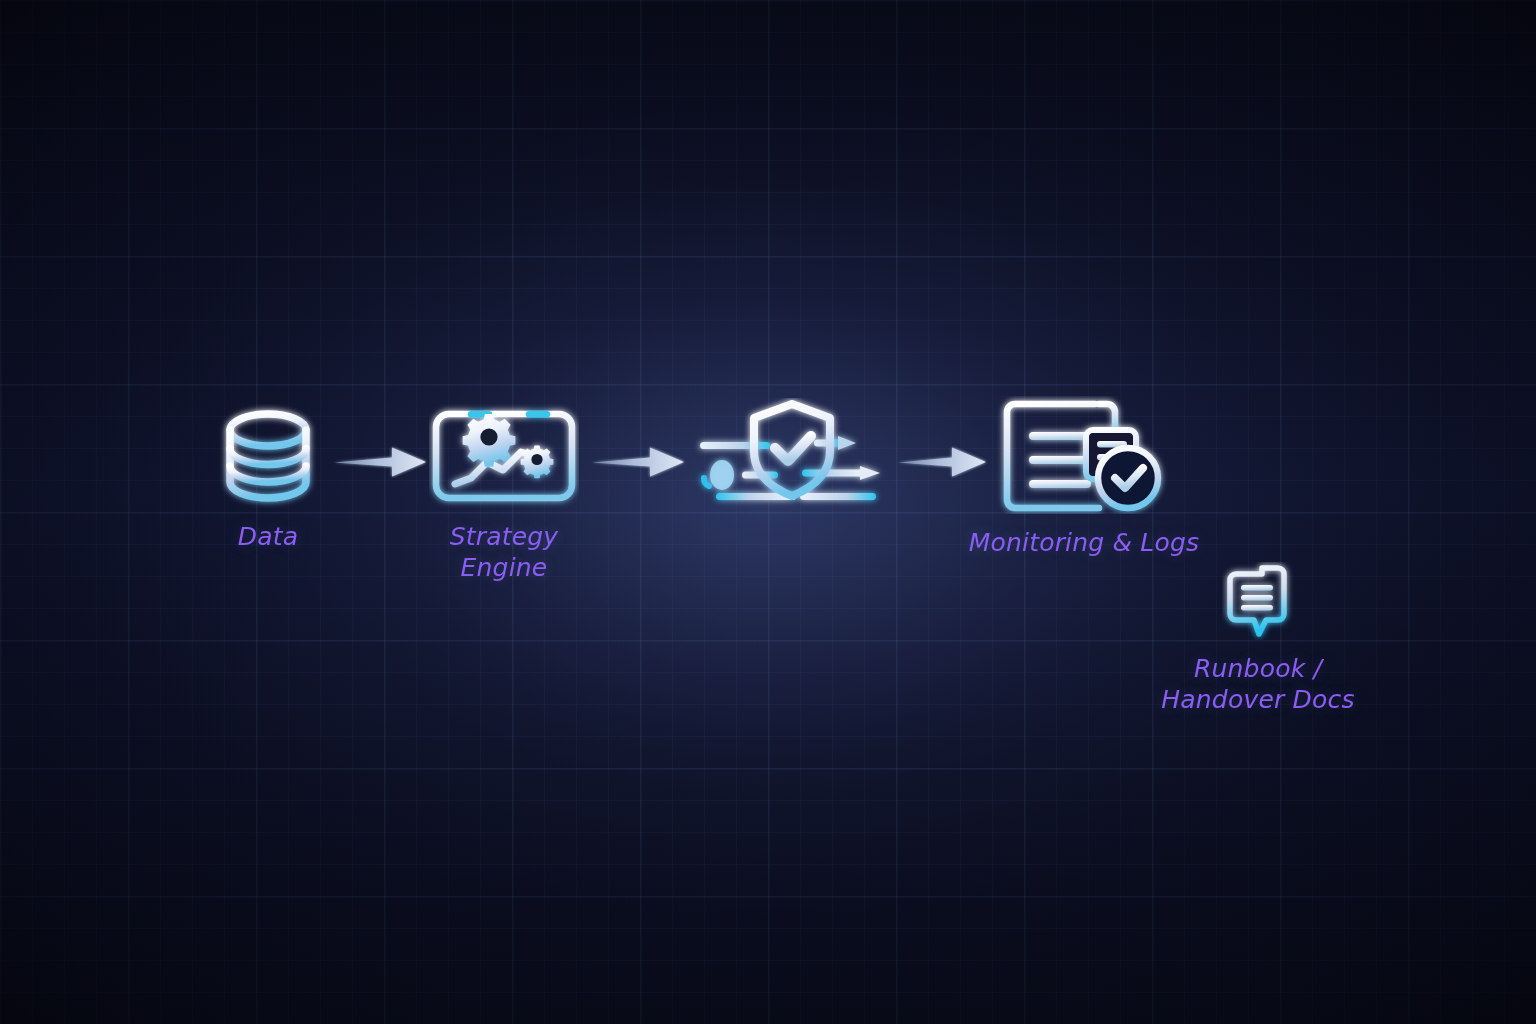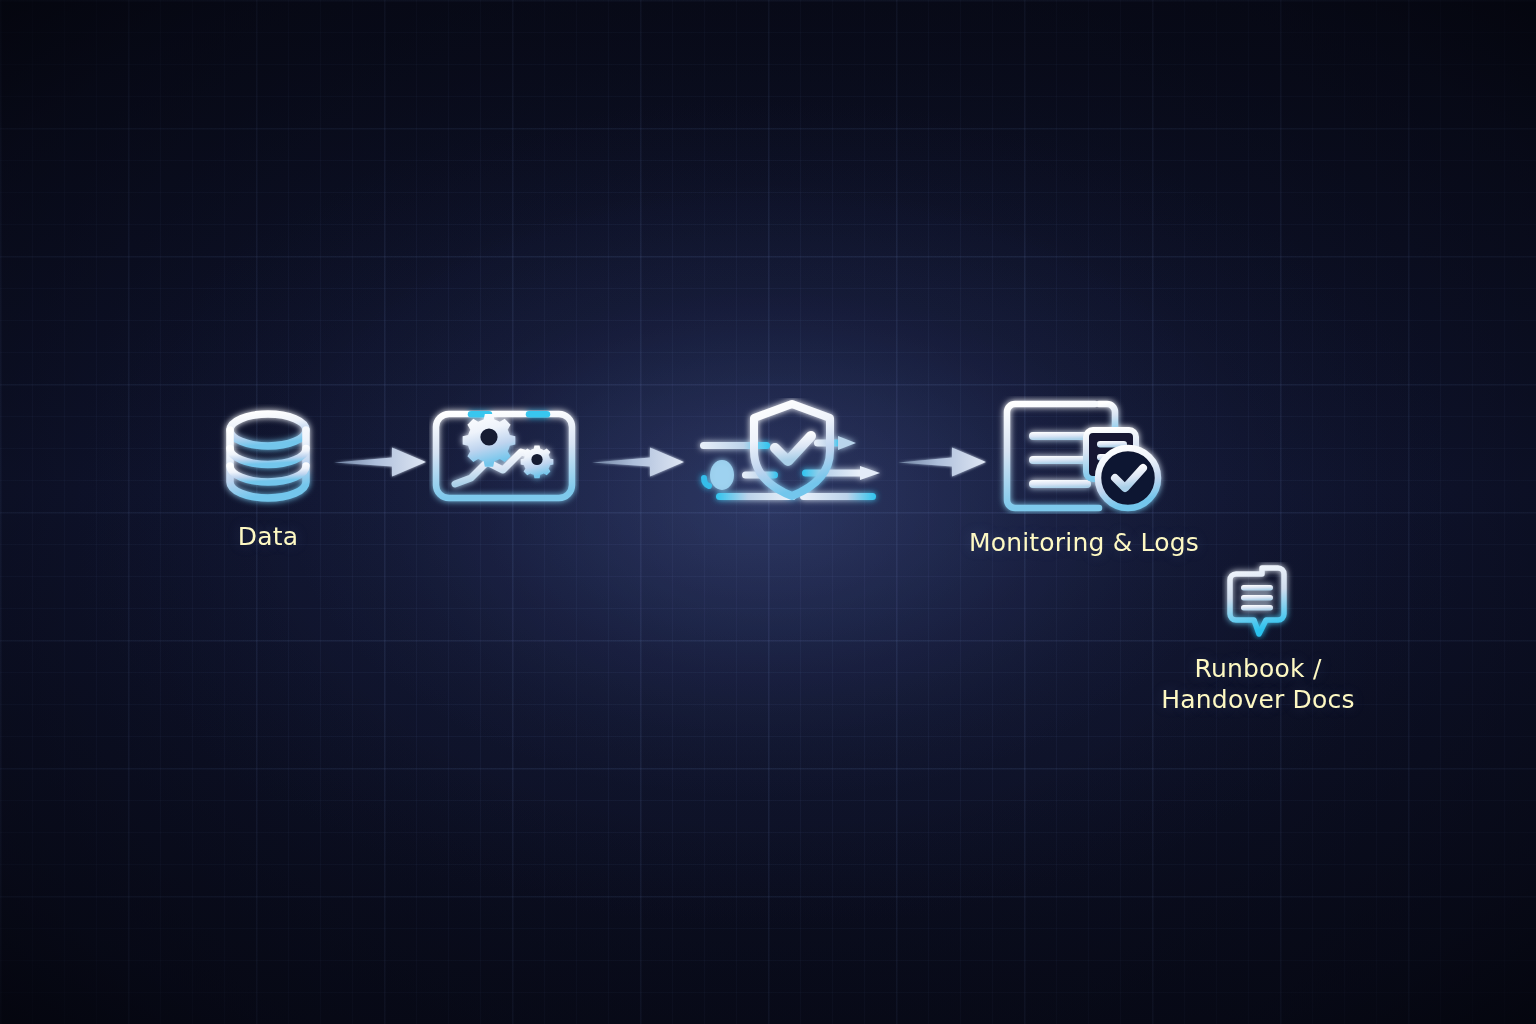--- a/index.html
+++ b/index.html
@@ -68,27 +68,28 @@
     position: absolute;
     text-align: center;
   }
   .node .icon-wrap {
     display: block;
     margin: 0 auto;
   }
   .node .label {
     display: block;
     margin-top: 10px;
-    color: #fef9c3;
+    color: #8b5cf6;
     font-size: 25px;
     font-weight: 400;
     letter-spacing: 0.2px;
     line-height: 1.22;
     white-space: pre-line;
     text-shadow: 0 0 14px rgba(130,160,230,0.22);
+    font-style: italic;
   }
   .arrow {
     position: absolute;
   }
 </style>
 </head>
 <body>
 
 <div id="stage">
 
@@ -199,20 +200,21 @@
               <circle cx="0" cy="-3" r="8.6" fill="#131a33"></circle>
             </g>
 
             <g transform="translate(108,62)" fill="url(#gradIcon)">
               <path d="M-5.6,-31 L5.6,-31 L7.2,-23.6 A24 24 0 0 1 14.6,-20.6 L21.2,-24.6 L29.2,-16.6 L25.2,-10 A24 24 0 0 1 28.2,-2.6 L35.6,-1 L35.6,10.2 L28.2,11.8 A24 24 0 0 1 25.2,19.2 L29.2,25.8 L21.2,33.8 L14.6,29.8 A24 24 0 0 1 7.2,32.8 L5.6,40.2 L-5.6,40.2 L-7.2,32.8 A24 24 0 0 1 -14.6,29.8 L-21.2,33.8 L-29.2,25.8 L-25.2,19.2 A24 24 0 0 1 -28.2,11.8 L-35.6,10.2 L-35.6,-1 L-28.2,-2.6 A24 24 0 0 1 -25.2,-10 L-29.2,-16.6 L-21.2,-24.6 L-14.6,-20.6 A24 24 0 0 1 -7.2,-23.6 Z" transform="scale(0.46) translate(0,-5)"></path>
               <circle cx="0" cy="-2.5" r="5.6" fill="#131a33"></circle>
             </g>
           </g>
         </svg>
       </span>
+      <span class="label">Strategy Engine</span>
     </div>
 
     <div class="arrow" style="left:590px; top:442px;">
       <svg width="100" height="40" viewBox="0 0 100 40">
         <g filter="url(#tinyGlow)">
           <path d="M2 20.6 L60 15.5 L60 5.5 L94 20 L60 34.5 L60 24.5 Z" fill="url(#gradArrowTaper)"></path>
         </g>
       </svg>
     </div>
 

